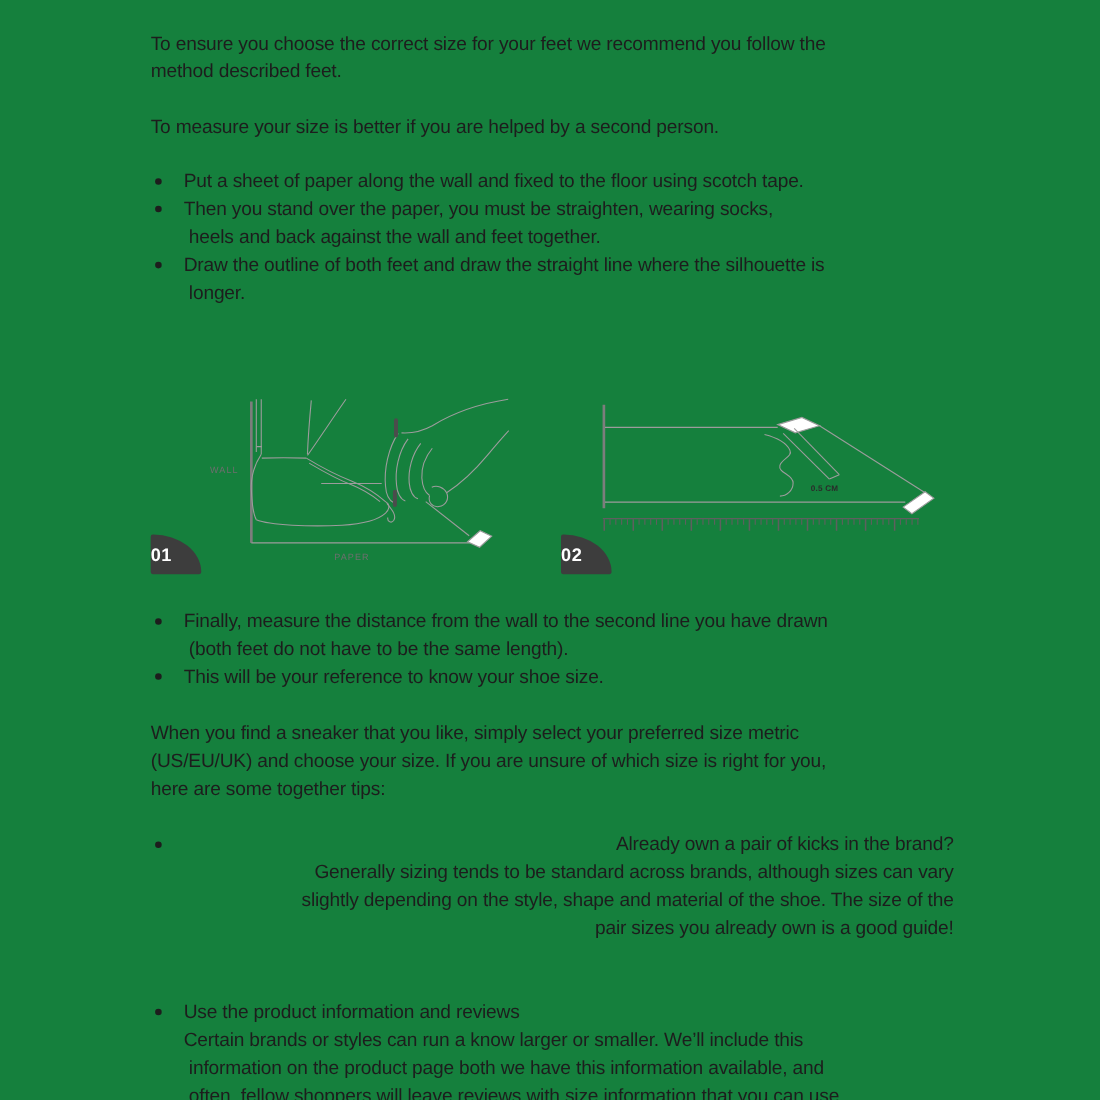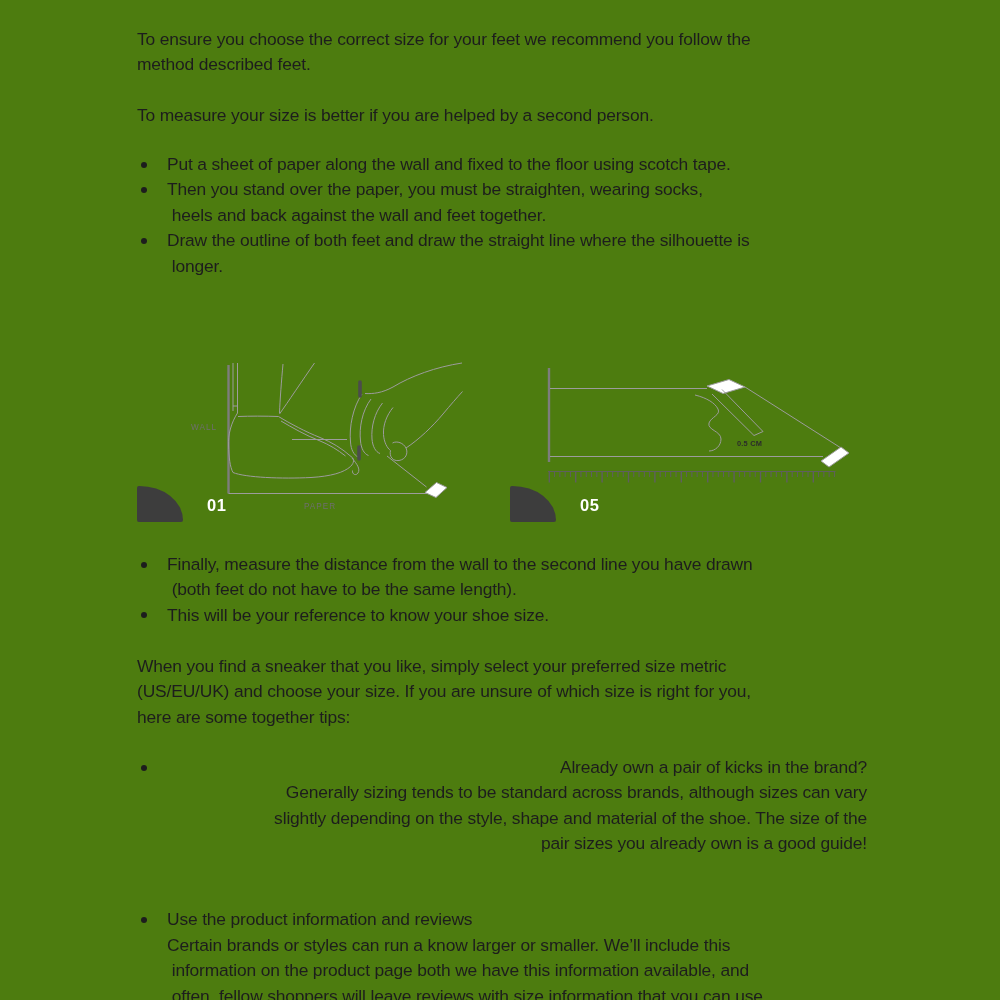--- a/index.html
+++ b/index.html
@@ -1,17 +1,17 @@
 <!DOCTYPE html>
 <html><head>
 <meta charset="utf-8">
 <style>
   html,body{margin:0;padding:0;background:#ffffff;}
   .page{
-    position:relative;width:1000px;height:1000px;background:#4d7c0f;overflow:hidden;
+    position:relative;width:1000px;height:1000px;background:#15803d;overflow:hidden;
     font-family:"Liberation Sans","DejaVu Sans",sans-serif;
     color:#1d1d1d;
   }
   .block{position:absolute;left:137px;width:730px;font-size:17.4px;line-height:25.4px;letter-spacing:-0.15px;}
   .line{white-space:pre;}
   .bullet-item{position:relative;padding-left:30px;}
   .dot{position:absolute;left:4px;top:9.5px;width:6px;height:6px;border-radius:50%;background:#1d1d1d;}
   .tip-item{margin-bottom:50.8px;text-align:right;}
   .figure-svg{position:absolute;top:355px;}
   #fig1{left:130px;}
@@ -22,21 +22,21 @@
   .fig-pencil{stroke:#4c4c4c;stroke-width:3.6;stroke-linecap:round;fill:none;}
   .fig-label{font-family:"Liberation Sans",sans-serif;font-size:8.2px;letter-spacing:1px;fill:#6e6e6e;}
   .fig-label-bold{font-family:"Liberation Sans",sans-serif;font-size:7.4px;letter-spacing:0.2px;font-weight:700;fill:#2b2b2b;}
   .badge{
     position:absolute;width:46px;height:36px;background:#3d3d3d;
     border-radius:2px 100% 2px 2px;
     display:flex;align-items:center;
     color:#ffffff;font-size:16.5px;font-weight:700;letter-spacing:0.5px;
     padding-left:0;box-sizing:border-box;
   }
-  .badge span{padding-left:26px;padding-top:3px;margin-left:44px;}
+  .badge span{padding-left:0;padding-top:3px;}
   #badge1{left:137px;top:486px;}
   #badge2{left:510px;top:486px;}
 </style>
 </head>
 <body>
 
 <div class="page">
 
   <div class="block" style="top:27px">
       <div class="line">To ensure you choose the correct size for your feet we recommend you follow the</div>
@@ -183,21 +183,21 @@
           <line x1="324.14000000000004" x2="324.14000000000004" y1="117" y2="122" stroke="#5f5f5f" stroke-width="1"></line>
           <line x1="329.42" x2="329.42" y1="117" y2="122" stroke="#5f5f5f" stroke-width="1"></line>
         </g>
     </g>
   </svg>
 
   <div id="badge1" class="badge">
     <span>01</span>
   </div>
   <div id="badge2" class="badge">
-    <span>05</span>
+    <span>02</span>
   </div>
 
   <div class="block" style="top:552px">
     <div class="bullet-item">
       <span class="dot"></span>
       <div>
           <div class="line">Finally, measure the distance from the wall to the second line you have drawn</div>
           <div class="line"> (both feet do not have to be the same length).</div>
         </div>
     </div>

